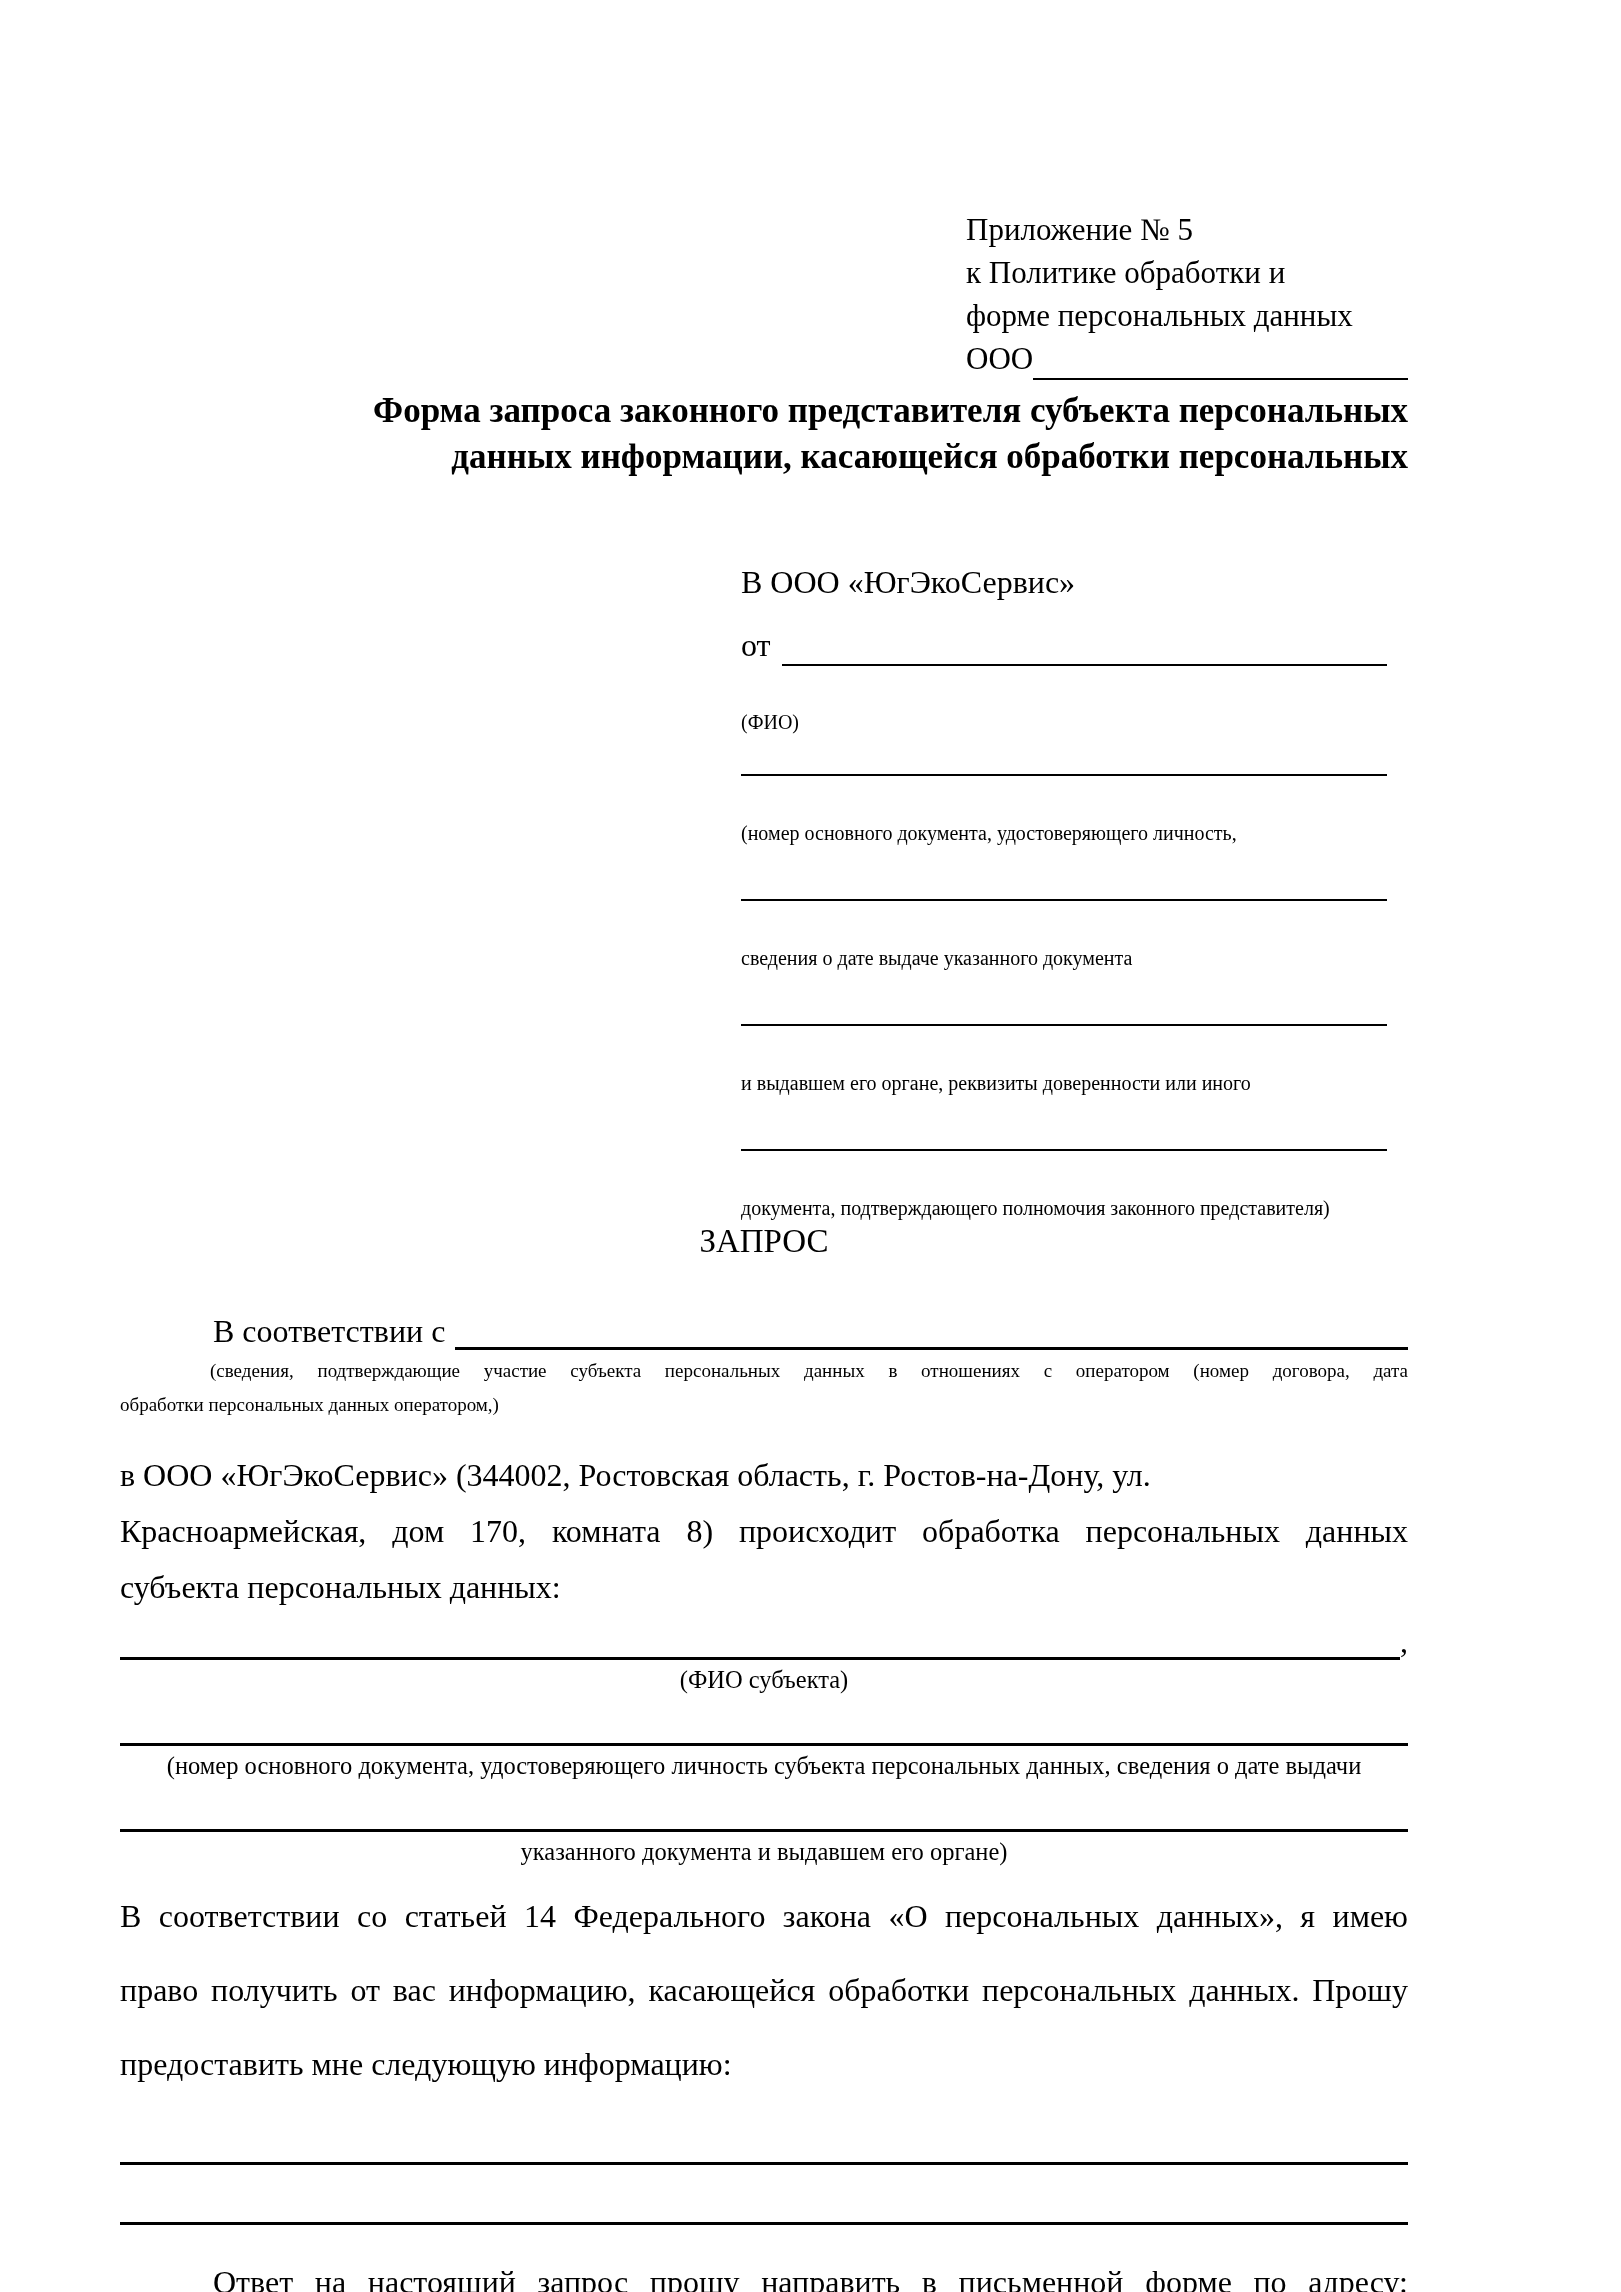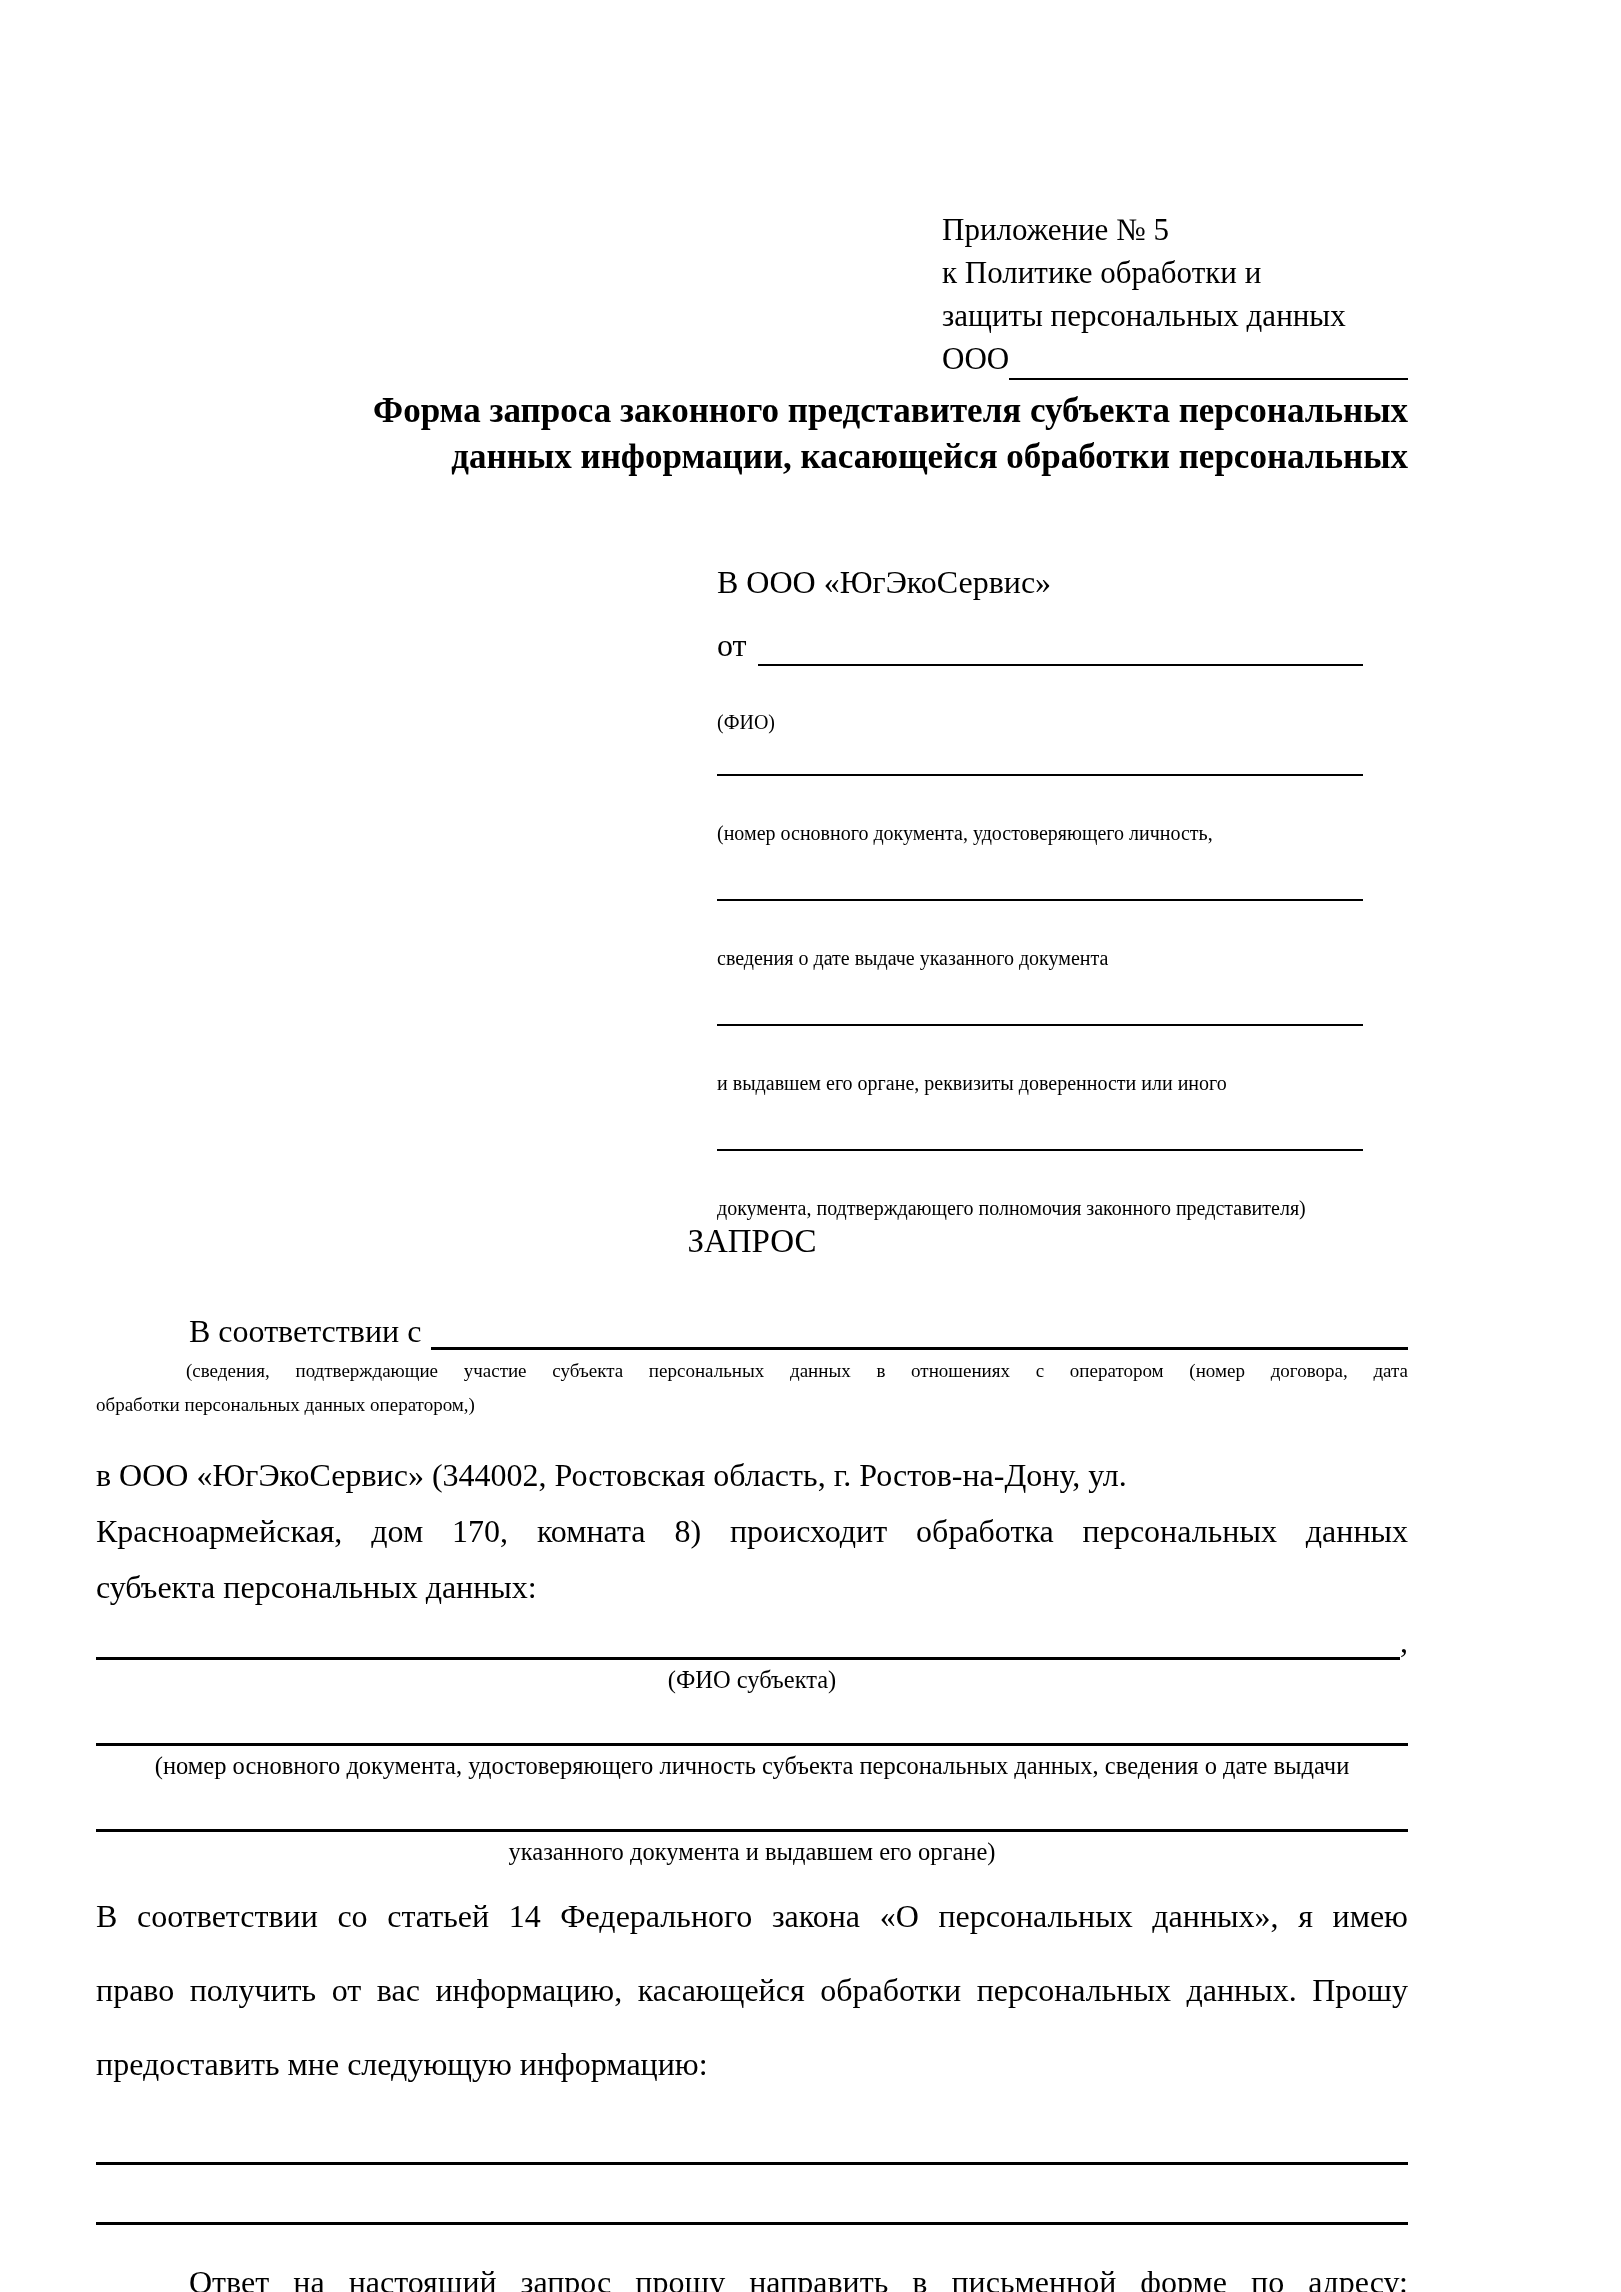--- a/index.html
+++ b/index.html
@@ -1,20 +1,20 @@
 <!DOCTYPE html>
 <html><head>
 <meta charset="utf-8">
 <style>
   * { box-sizing: border-box; }
   html, body { margin:0; padding:0; background:#ffffff; }
   .page {
     width:1530px; height:2293px; background:#fff; color:#000;
     font-family:"Liberation Serif","DejaVu Serif",serif;
-    font-size:32px; padding:208px 122px 0 96px; overflow:hidden; position:relative;
+    font-size:32px; padding:208px 122px 0 120px; overflow:hidden; position:relative;
   }
   
   .annex { margin-left:846px; font-size:31px; line-height:43px; }
   .annex .ooo-row { display:flex; }
   .fill { flex:1; border-bottom:2.9px solid #000; }
   
   .title { margin-top:8px; text-align:right; font-weight:700; font-size:35px; line-height:46px; }
   
   .recipient { margin-top:82px; margin-left:621px; width:646px; line-height:41px; }
   .from-row { display:flex; margin-top:21.6px; }
@@ -54,21 +54,21 @@
   .addr-row .tail { white-space:nowrap; }
 </style>
 </head>
 <body>
 
 <div class="page">
 
   <div class="annex">
     <div>Приложение № 5</div>
     <div>к Политике обработки и</div>
-    <div>защиты персональных данных</div>
+    <div>форме персональных данных</div>
     <div class="ooo-row">
       <span>ООО</span>
       <span class="fill"></span>
     </div>
   </div>
 
   <div class="title">
     <div>Форма запроса законного представителя субъекта персональных</div>
     <div>данных информации, касающейся обработки персональных</div>
   </div>

